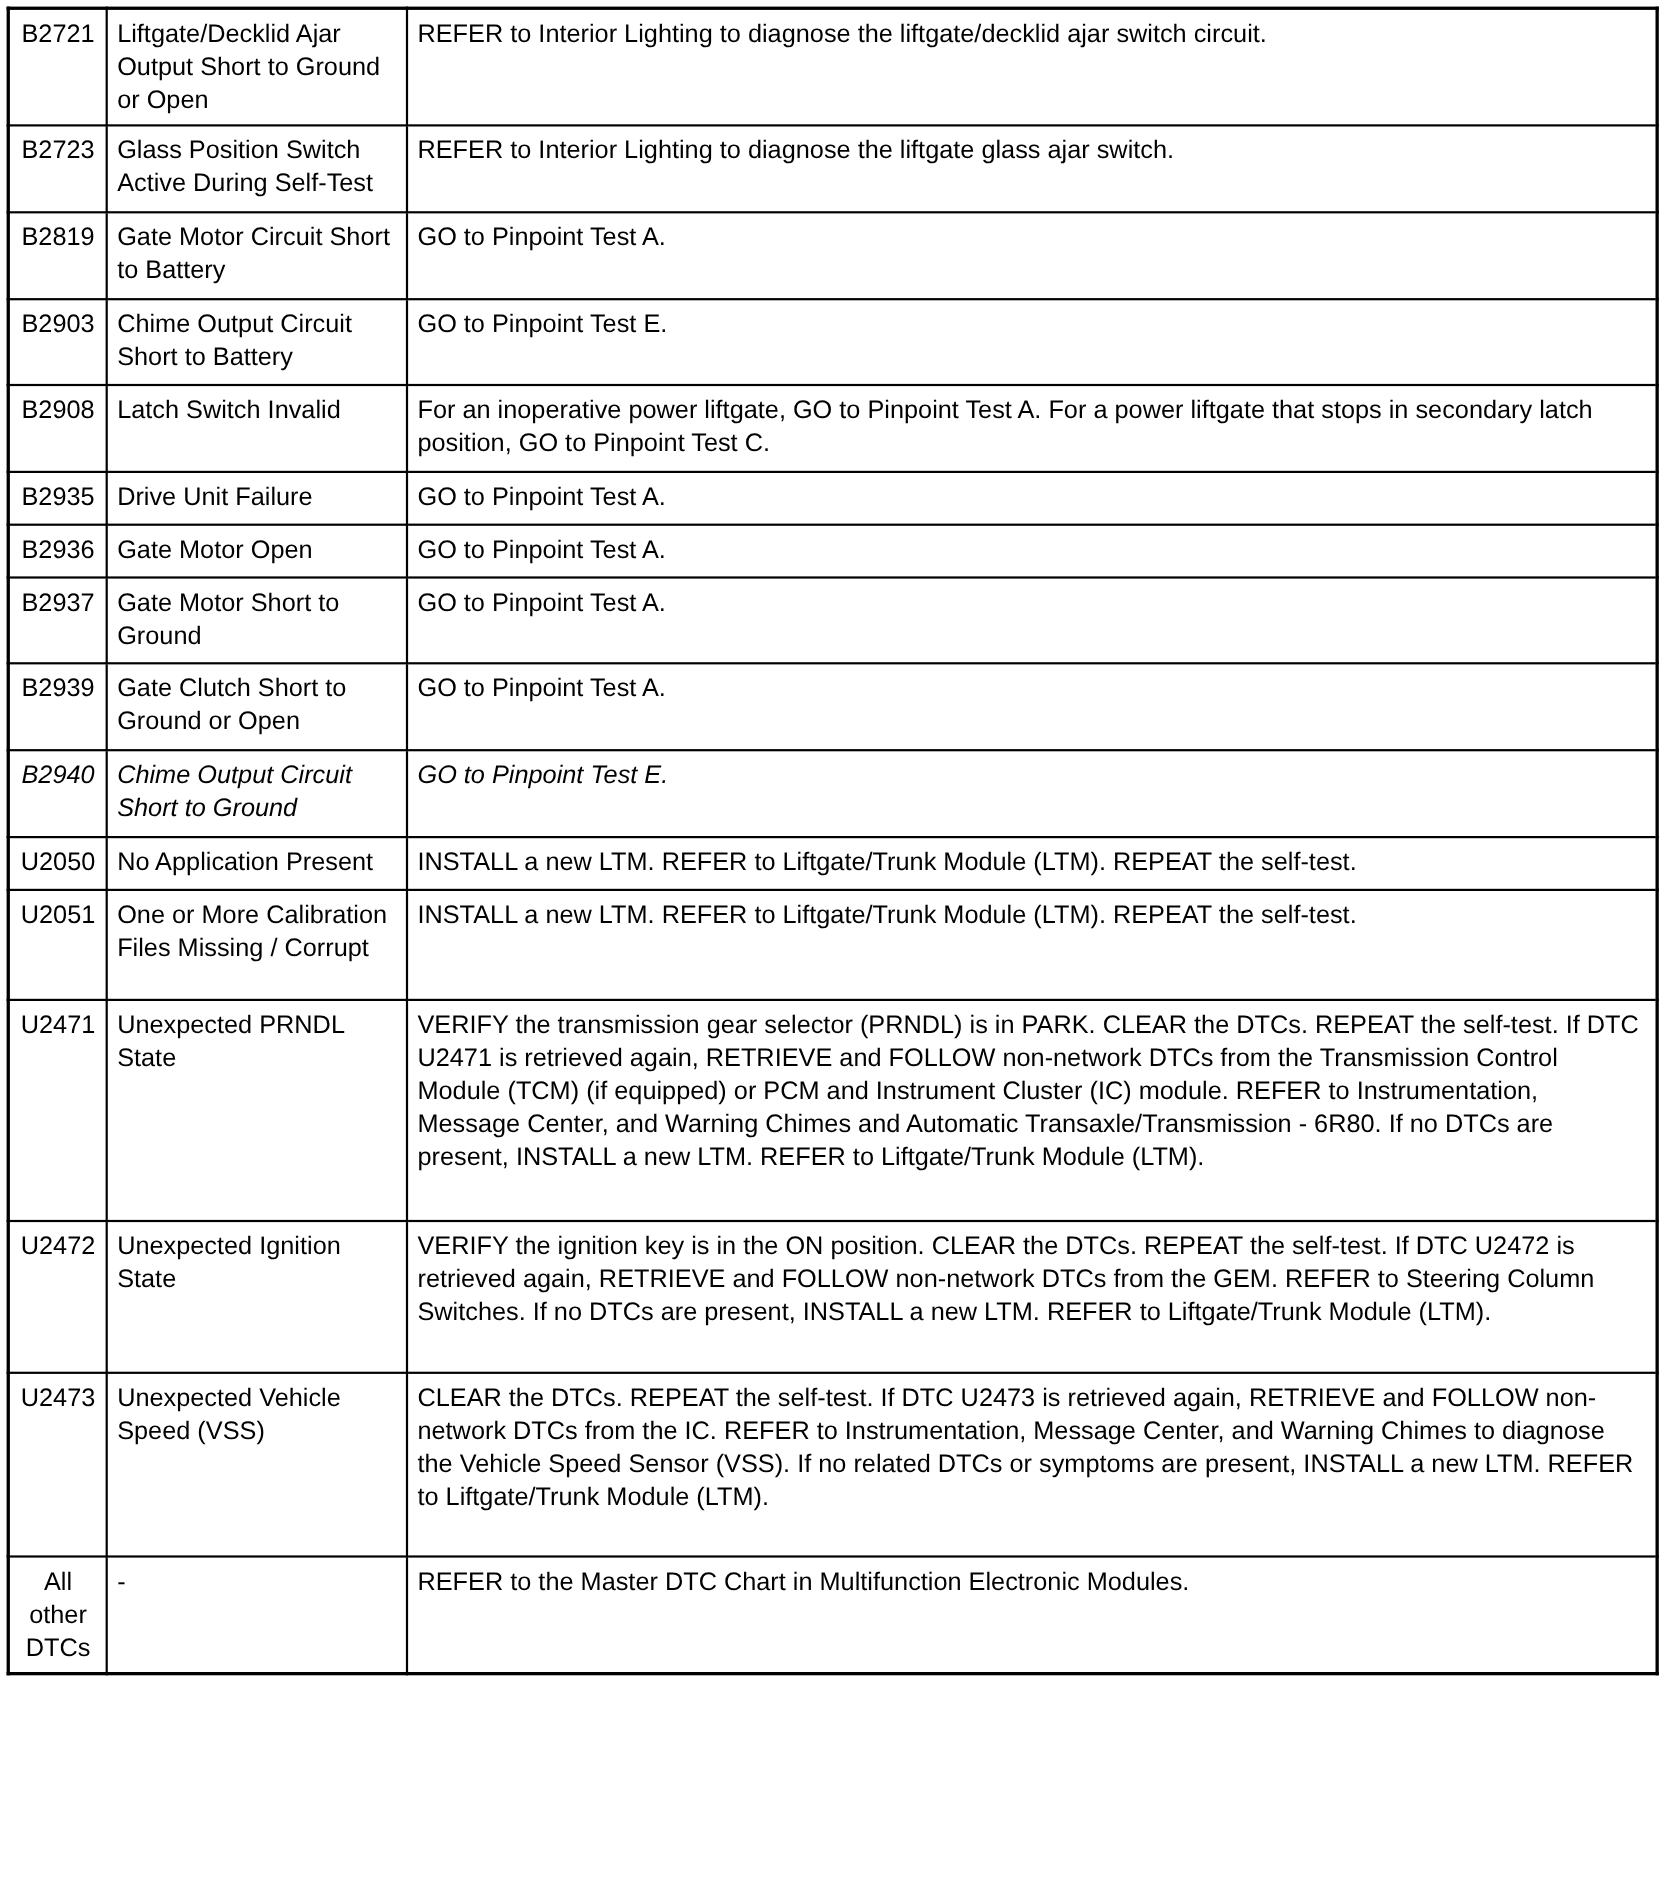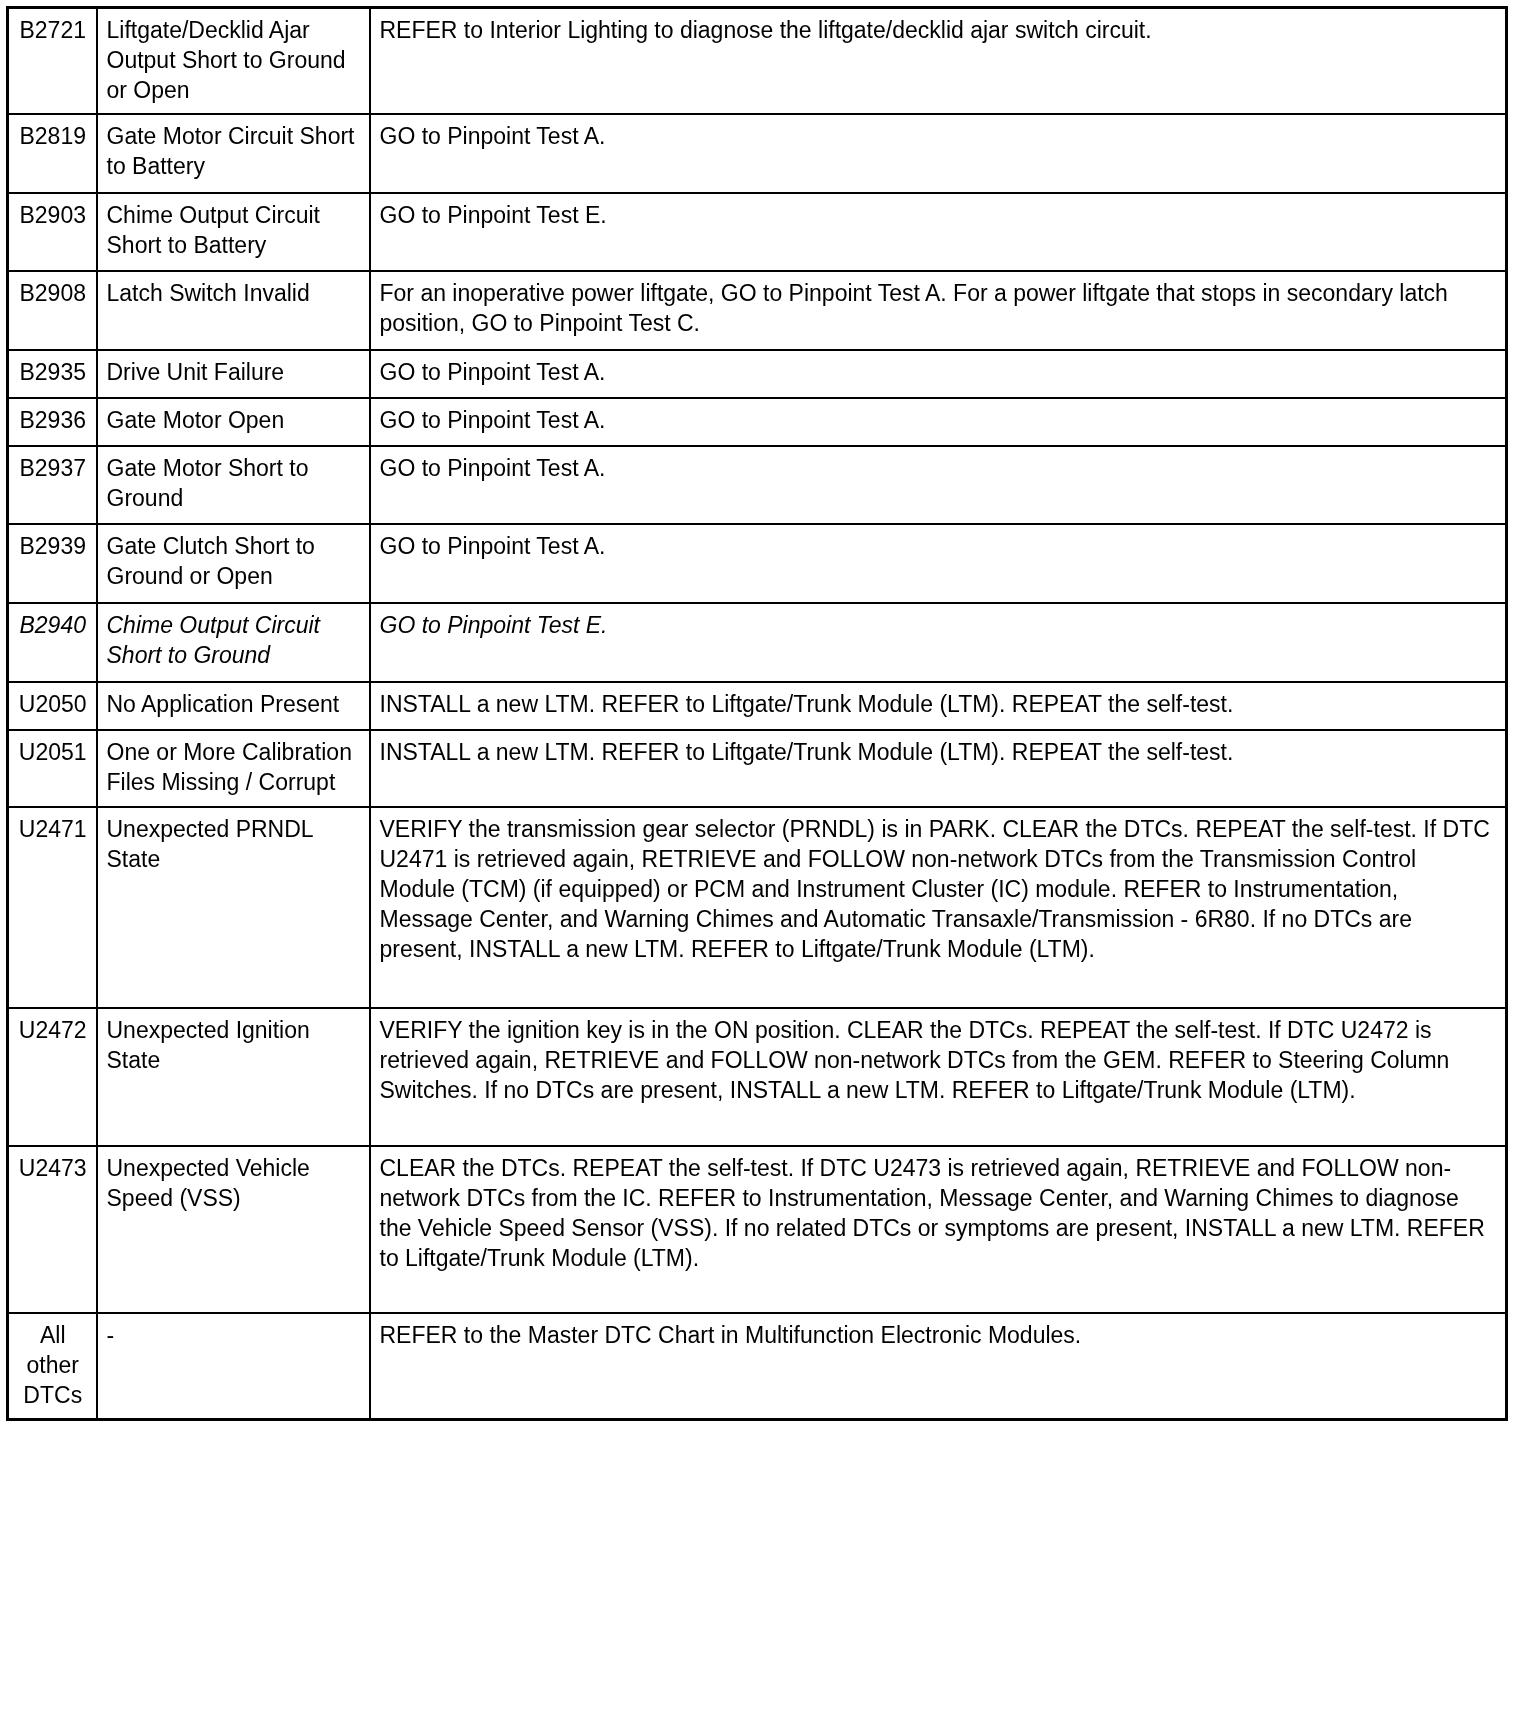--- a/index.html
+++ b/index.html
@@ -29,20 +29,25 @@
   <colgroup>
     <col class="col-code">
     <col class="col-desc">
     <col class="col-action">
   </colgroup>
   <tbody id="dtc-body">
   <tr style="height: 104px;">
     <td class="col-code">B2721</td>
     <td class="col-desc">Liftgate/Decklid Ajar Output Short to Ground or Open</td>
     <td class="col-action">REFER to Interior Lighting to diagnose the liftgate/decklid ajar switch circuit.</td>
+  </tr>
+      <tr style="height: 79px;">
+    <td class="col-code">B2723</td>
+    <td class="col-desc">Glass Position Switch Active During Self-Test</td>
+    <td class="col-action">REFER to Interior Lighting to diagnose the liftgate glass ajar switch.</td>
   </tr>
       <tr style="height: 79px; margin-top: 37px;">
     <td class="col-code">B2819</td>
     <td class="col-desc">Gate Motor Circuit Short to Battery</td>
     <td class="col-action">GO to Pinpoint Test A.</td>
   </tr>
       <tr style="height: 78px;">
     <td class="col-code">B2903</td>
     <td class="col-desc">Chime Output Circuit Short to Battery</td>
     <td class="col-action">GO to Pinpoint Test E.</td>
@@ -75,21 +80,21 @@
       <tr style="height: 79px; font-style: italic;">
     <td class="col-code">B2940</td>
     <td class="col-desc">Chime Output Circuit Short to Ground</td>
     <td class="col-action">GO to Pinpoint Test E.</td>
   </tr>
       <tr style="height: 48px; margin-top: 12px;">
     <td class="col-code">U2050</td>
     <td class="col-desc">No Application Present</td>
     <td class="col-action">INSTALL a new LTM. REFER to Liftgate/Trunk Module (LTM). REPEAT the self-test.</td>
   </tr>
-      <tr style="height: 77px;">
+      <tr style="height: 100px;">
     <td class="col-code">U2051</td>
     <td class="col-desc">One or More Calibration Files Missing / Corrupt</td>
     <td class="col-action">INSTALL a new LTM. REFER to Liftgate/Trunk Module (LTM). REPEAT the self-test.</td>
   </tr>
       <tr style="height: 201px;">
     <td class="col-code">U2471</td>
     <td class="col-desc">Unexpected PRNDL State</td>
     <td class="col-action">VERIFY the transmission gear selector (PRNDL) is in PARK. CLEAR the DTCs. REPEAT the self-test. If DTC U2471 is retrieved again, RETRIEVE and FOLLOW non-network DTCs from the Transmission Control Module (TCM) (if equipped) or PCM and Instrument Cluster (IC) module. REFER to Instrumentation, Message Center, and Warning Chimes and Automatic Transaxle/Transmission - 6R80. If no DTCs are present, INSTALL a new LTM. REFER to Liftgate/Trunk Module (LTM).</td>
   </tr>
       <tr style="height: 138px;">

